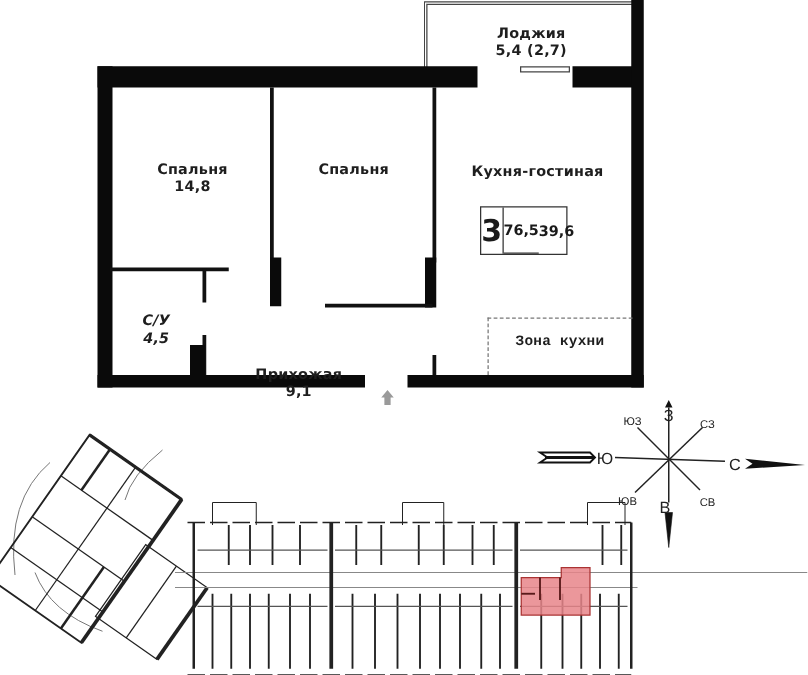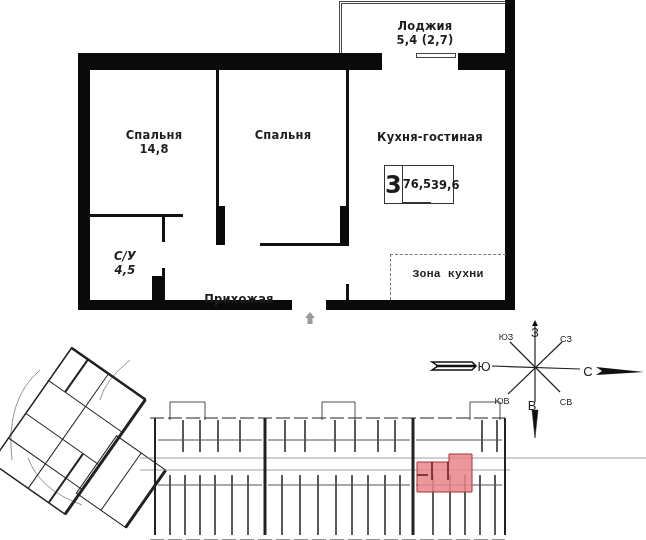--- a/index.html
+++ b/index.html
@@ -69,20 +69,21 @@
   </div>
   <div class="label" style="left:355px;top:130px;width:150px;">
     <span>Кухня-гостиная</span>
   </div>
   <div class="label" style="left:96px;top:249px;width:58px;font-style:italic;">
     <span>С/У</span>
     <span>4,5</span>
   </div>
   <div class="label" style="left:184px;top:272px;width:110px;margin-top:20px;">
     <span>Прихожая</span>
+    <span>9,1</span>
   </div>
   <div class="label" style="left:392px;top:267px;width:112px;font-family:Liberation Mono, monospace;">
     <span>Зона кухни</span>
   </div>
 
   <div id="badge">
     <div class="rooms">3</div>
     <div class="areas">
       <div>76,5</div>
       <div>39,6</div>

